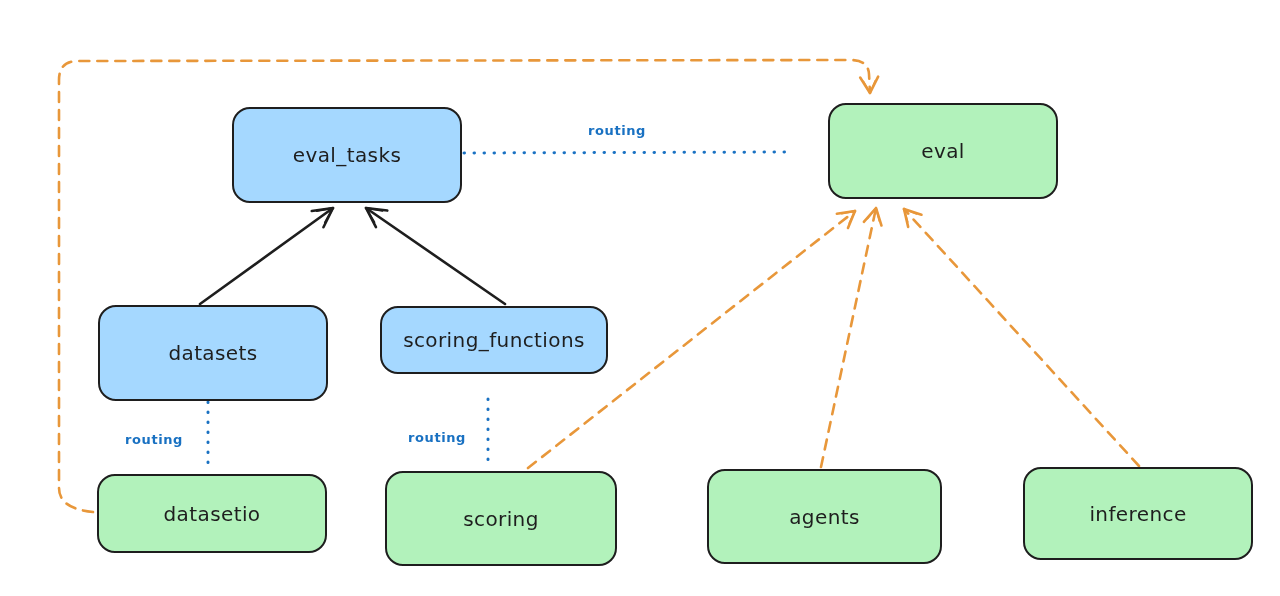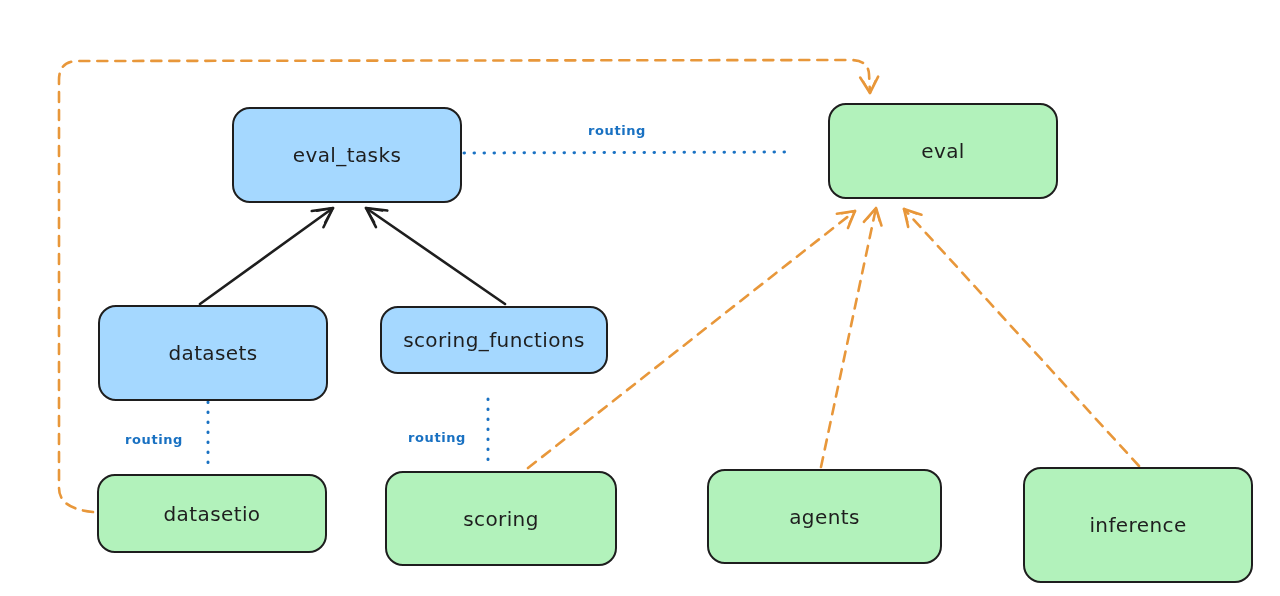--- a/index.html
+++ b/index.html
@@ -35,21 +35,21 @@
     white-space:nowrap;
   }
   
   #n-eval_tasks        {left:232px;top:107px;width:230px;height:96px;}
   #n-eval              {left:788px;top:103px;width:230px;height:96px;margin-left:40px;}
   #n-datasets          {left:98px; top:305px;width:230px;height:96px;}
   #n-scoring_functions {left:380px;top:306px;width:228px;height:68px;}
   #n-datasetio         {left:97px; top:474px;width:230px;height:79px;}
   #n-scoring           {left:385px;top:471px;width:232px;height:95px;}
   #n-agents            {left:707px;top:469px;width:235px;height:95px;}
-  #n-inference         {left:1023px;top:467px;width:230px;height:116px;}
+  #n-inference         {left:1023px;top:467px;width:230px;height:93px;}
   #lab-routing-0{left:617px;top:130px;}
   #lab-routing-1{left:154px;top:439px;}
   #lab-routing-2{left:437px;top:437px;}
 </style>
 </head>
 <body>
 
 <div id="canvas">
 
   <svg id="wires" viewBox="0 0 1280 596" xmlns="http://www.w3.org/2000/svg">

